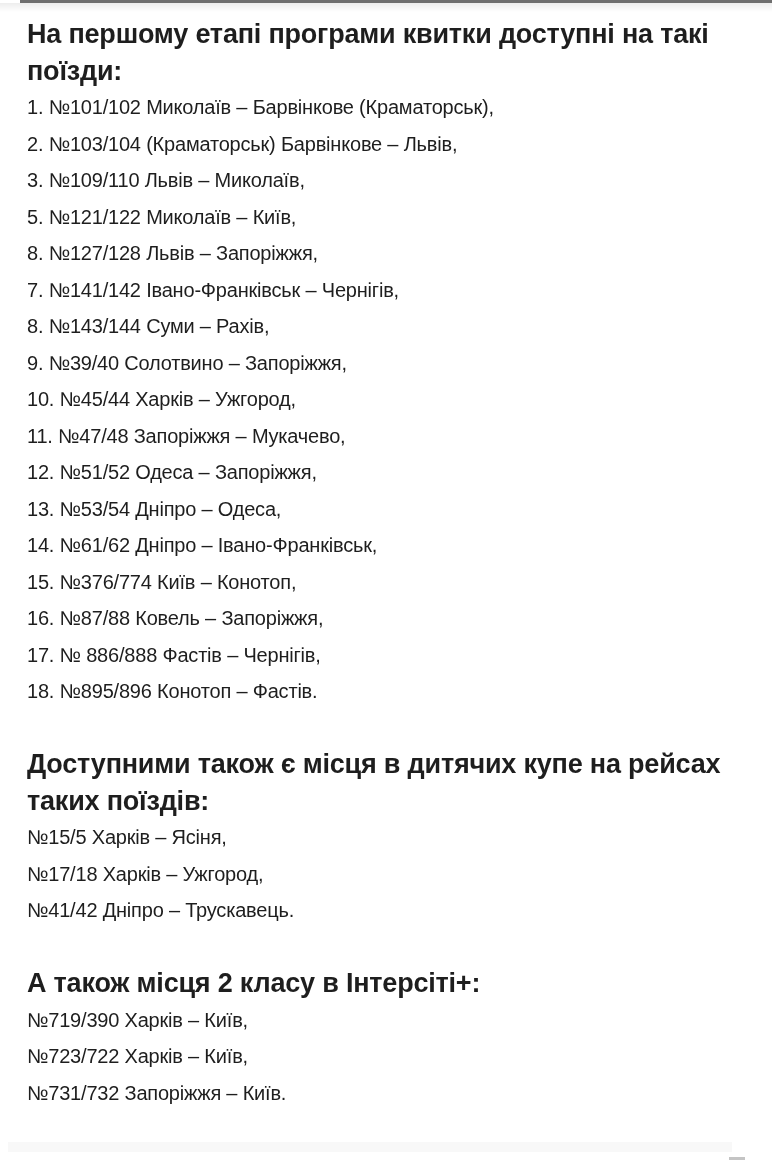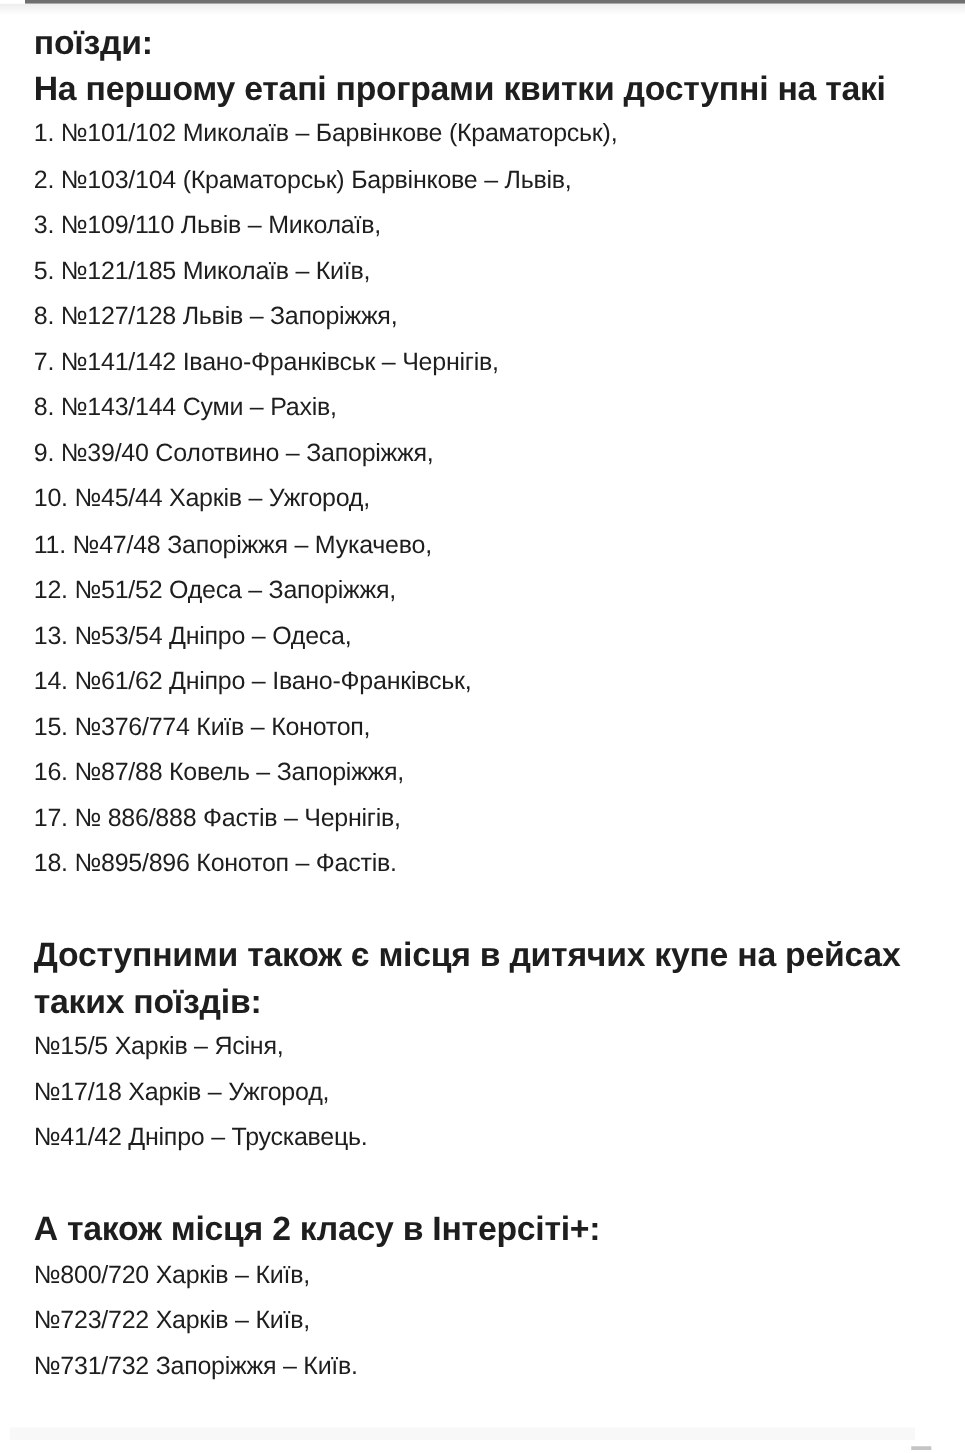--- a/index.html
+++ b/index.html
@@ -75,26 +75,26 @@
   }
 </style>
 </head>
 <body>
 
 <div class="top-edge"></div>
 <div class="top-fade"></div>
 
 <main class="content" id="content">
     <section class="block">
+      <div class="hline">На першому етапі програми квитки доступні на такі</div>
       <div class="hline">поїзди:</div>
-      <div class="hline">На першому етапі програми квитки доступні на такі</div>
       <div class="line">1. №101/102 Миколаїв – Барвінкове (Краматорськ),</div>
       <div class="line">2. №103/104 (Краматорськ) Барвінкове – Львів,</div>
       <div class="line">3. №109/110 Львів – Миколаїв,</div>
-      <div class="line">5. №121/185 Миколаїв – Київ,</div>
+      <div class="line">5. №121/122 Миколаїв – Київ,</div>
       <div class="line">8. №127/128 Львів – Запоріжжя,</div>
       <div class="line">7. №141/142 Івано-Франківськ – Чернігів,</div>
       <div class="line">8. №143/144 Суми – Рахів,</div>
       <div class="line">9. №39/40 Солотвино – Запоріжжя,</div>
       <div class="line">10. №45/44 Харків – Ужгород,</div>
       <div class="line">11. №47/48 Запоріжжя – Мукачево,</div>
       <div class="line">12. №51/52 Одеса – Запоріжжя,</div>
       <div class="line">13. №53/54 Дніпро – Одеса,</div>
       <div class="line">14. №61/62 Дніпро – Івано-Франківськ,</div>
       <div class="line">15. №376/774 Київ – Конотоп,</div>
@@ -104,20 +104,20 @@
     </section>
     <section class="block">
       <div class="hline">Доступними також є місця в дитячих купе на рейсах</div>
       <div class="hline">таких поїздів:</div>
       <div class="line">№15/5 Харків – Ясіня,</div>
       <div class="line">№17/18 Харків – Ужгород,</div>
       <div class="line">№41/42 Дніпро – Трускавець.</div>
     </section>
     <section class="block">
       <div class="hline">А також місця 2 класу в Інтерсіті+:</div>
-      <div class="line">№800/720 Харків – Київ,</div>
+      <div class="line">№719/390 Харків – Київ,</div>
       <div class="line">№723/722 Харків – Київ,</div>
       <div class="line">№731/732 Запоріжжя – Київ.</div>
     </section>
   </main>
 
 <div class="bottom-strip"></div>
 <div class="bottom-dash"></div>
 
 </body></html>

